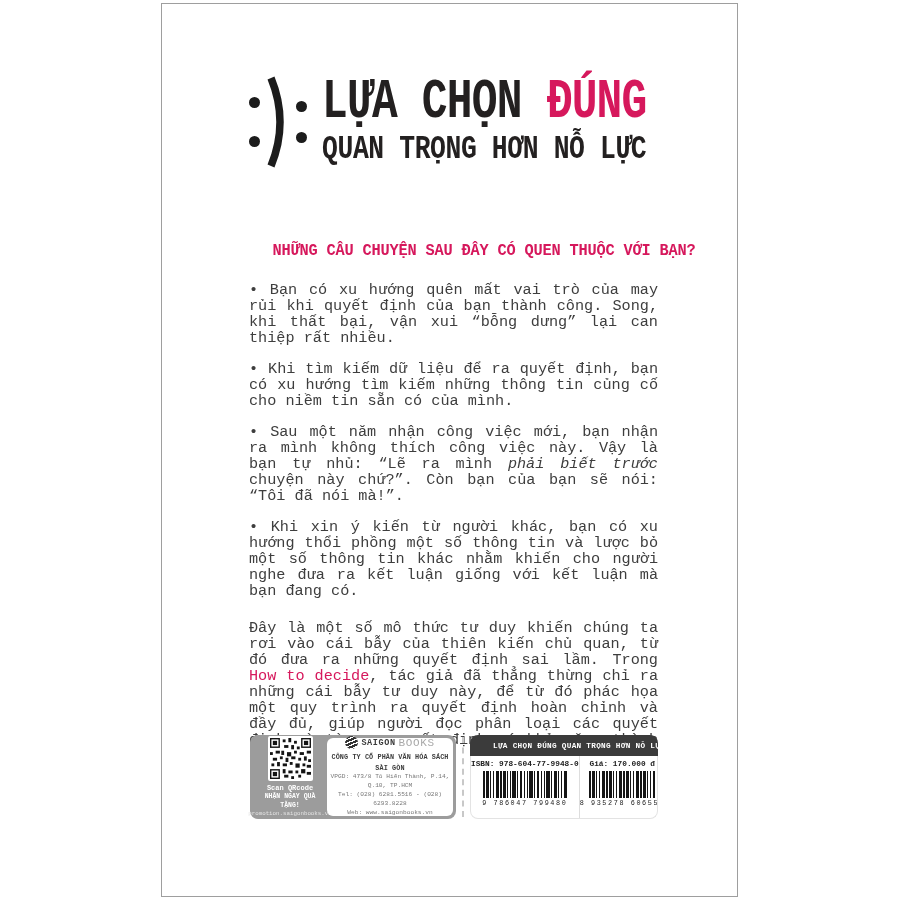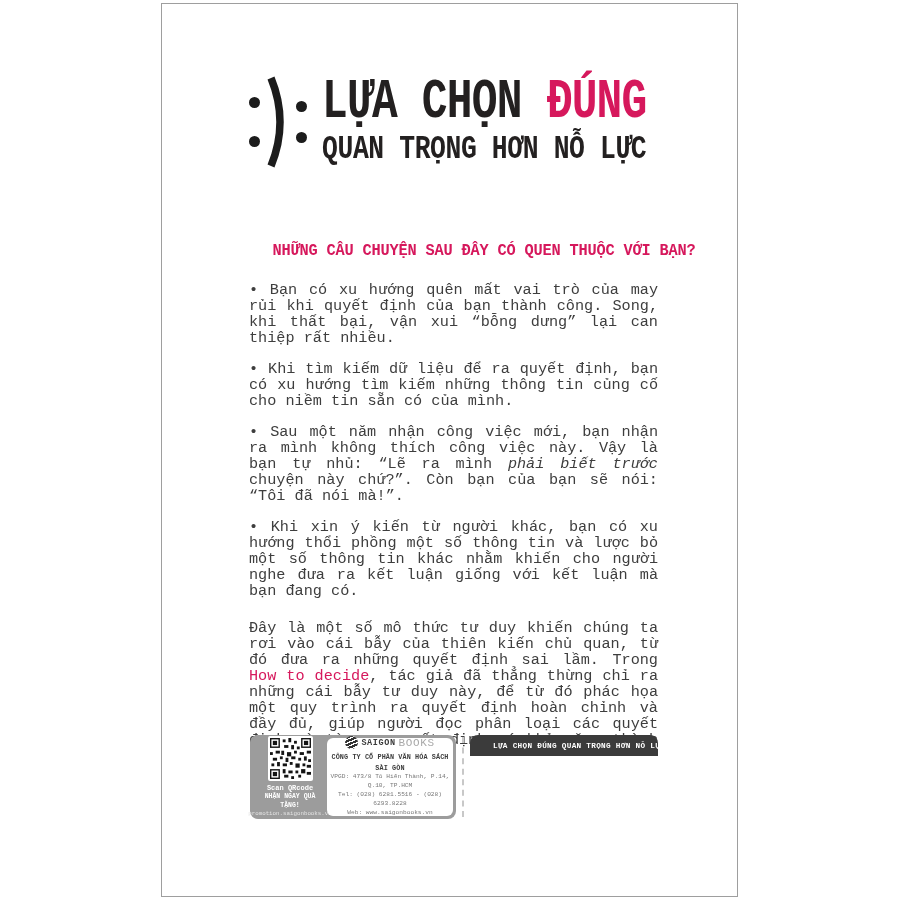--- a/index.html
+++ b/index.html
@@ -179,15 +179,27 @@
         <div class="pub-line">VPGD: 473/8 Tô Hiến Thành, P.14, Q.10, TP.HCM</div>
         <div class="pub-line">Tel: (028) 6281.5516 - (028) 6293.8228</div>
         <div class="pub-line">Web: www.saigonbooks.vn</div>
       </div>
     </div>
 
     <div class="perforation"></div>
 
     <div class="strip">
       <div class="strip-bar">LỰA CHỌN ĐÚNG QUAN TRỌNG HƠN NỖ LỰC</div>
+      <div class="strip-body">
+        <div class="bc-col left">
+          <div class="bc-label">ISBN: 978-604-77-9948-0</div>
+          <div class="bars"></div>
+          <div class="bc-digits">9  786047  799480</div>
+        </div>
+        <div class="bc-col">
+          <div class="bc-label">Giá: 170.000 đ</div>
+          <div class="bars"></div>
+          <div class="bc-digits">8  935278  606550</div>
+        </div>
+      </div>
     </div>
   </div>
 </div>
 
 </body></html>

